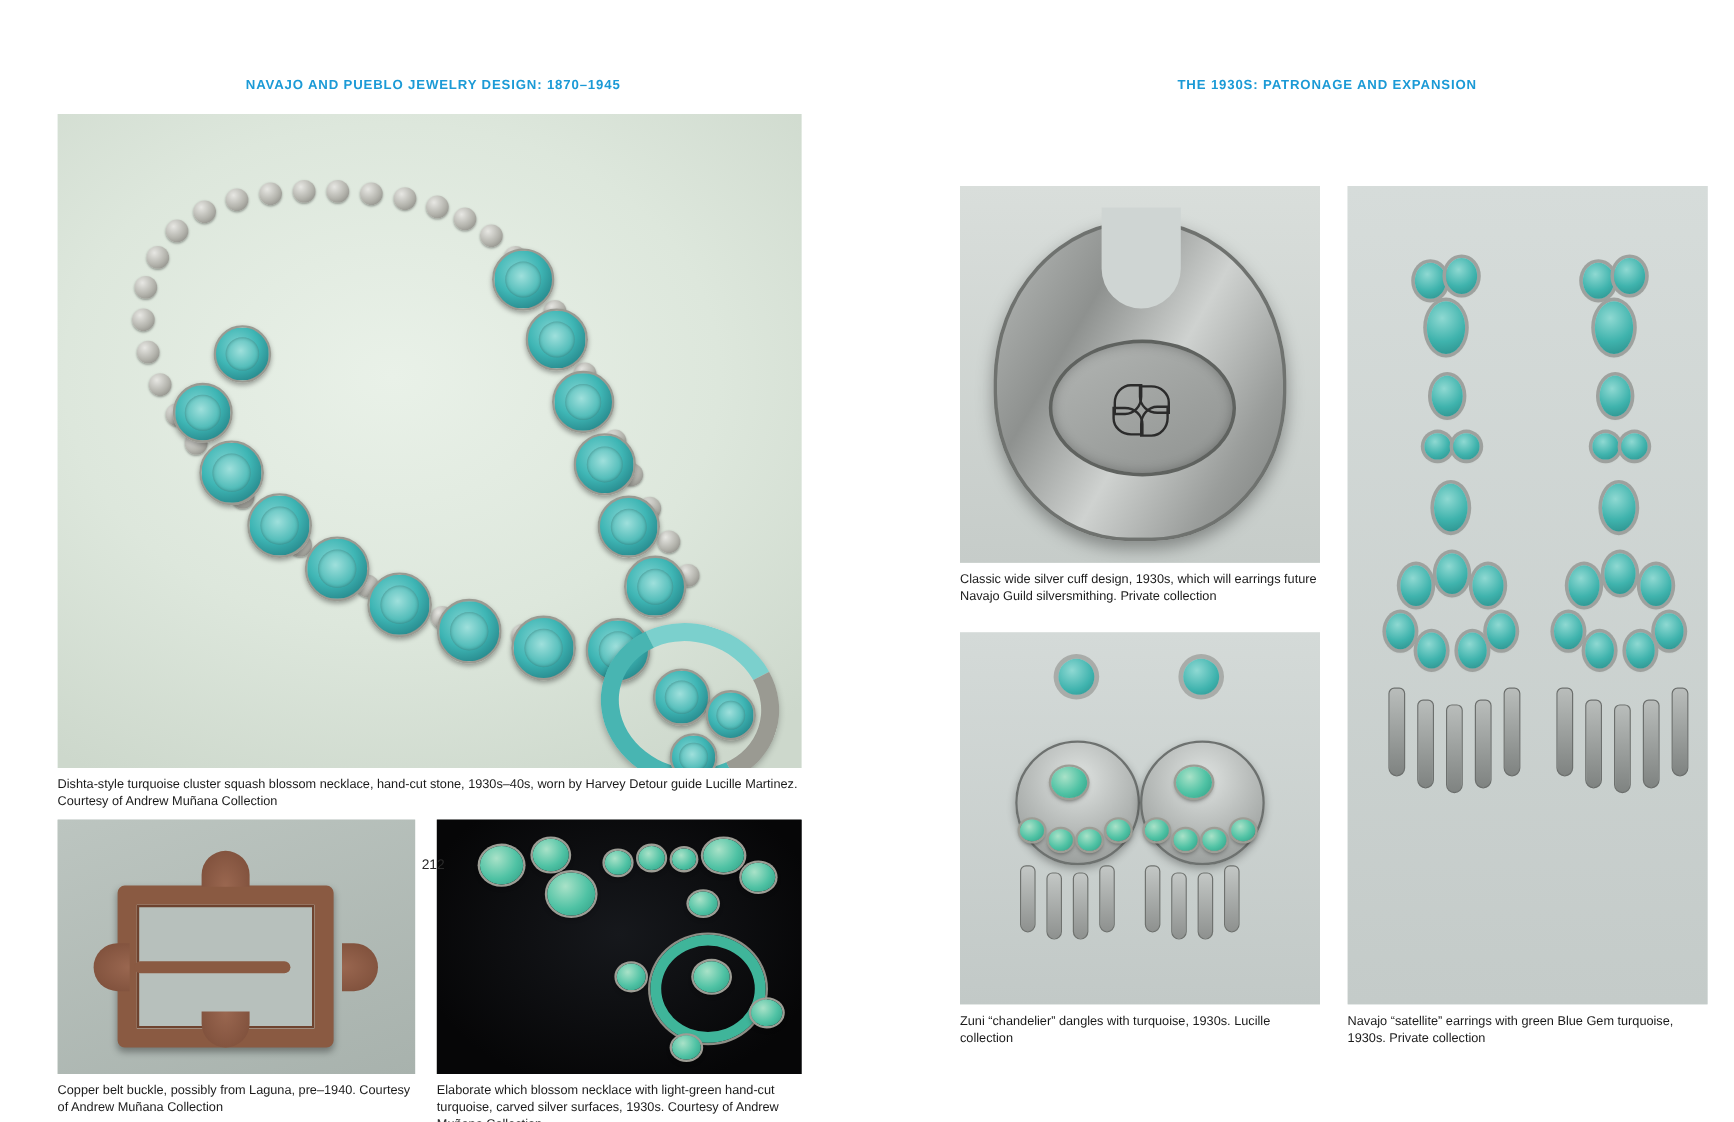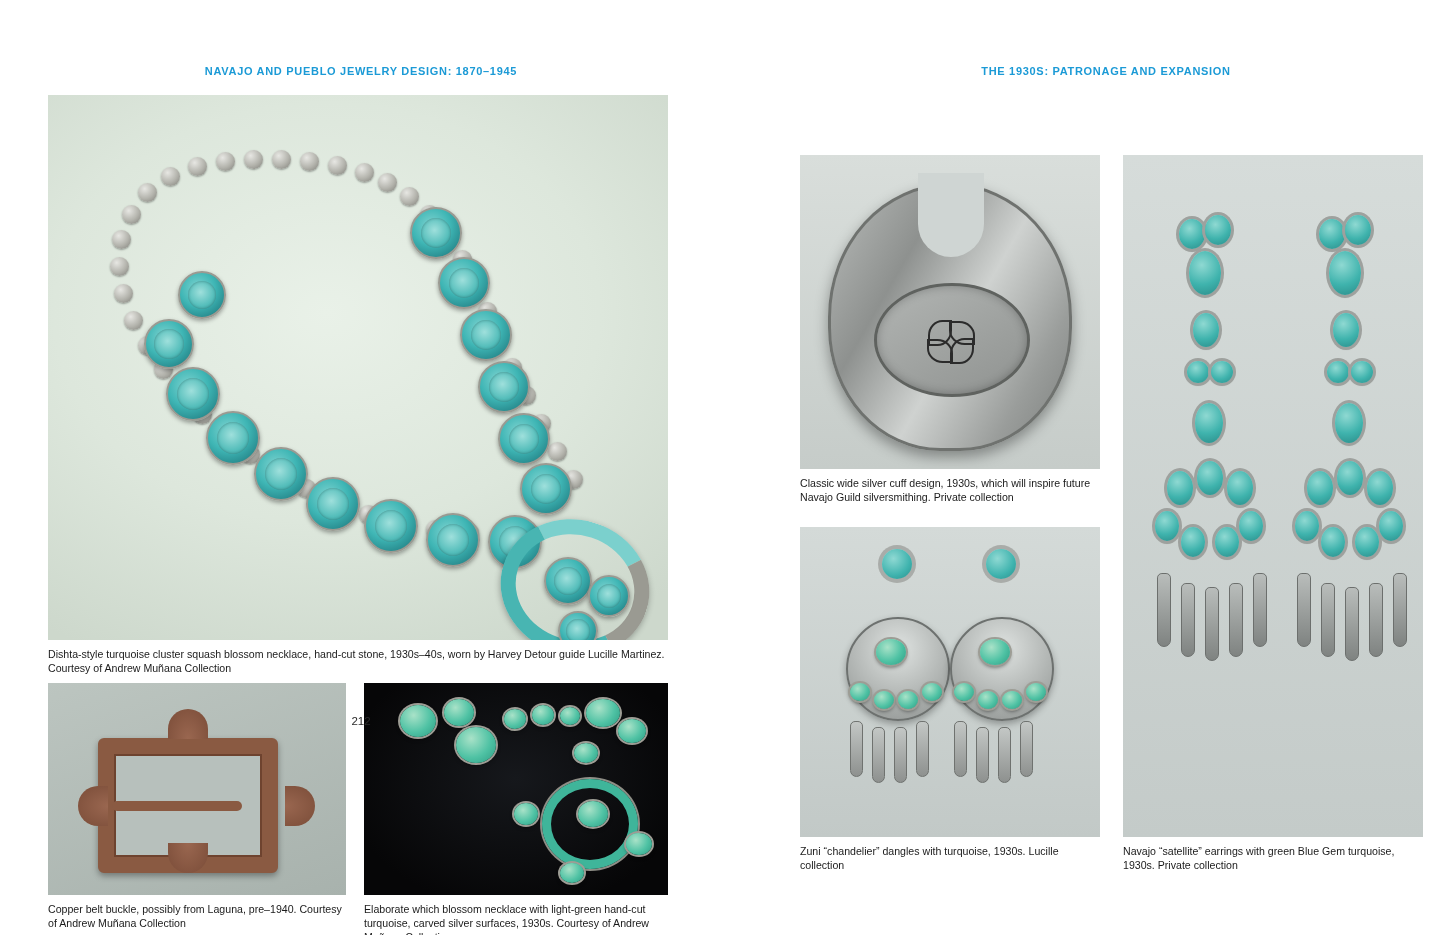--- a/index.html
+++ b/index.html
@@ -348,21 +348,21 @@
         <div class="cuff-body"></div>
         <div class="cuff-gap"></div>
         <div class="cuff-oval"></div>
         <div class="cuff-flower">
           <div class="petal" style="left:0px; top:0px; transform: rotate(0deg);"></div>
           <div class="petal" style="left:22px; top:0px; transform: rotate(90deg);"></div>
           <div class="petal" style="left:22px; top:18px; transform: rotate(180deg);"></div>
           <div class="petal" style="left:0px; top:18px; transform: rotate(270deg);"></div>
         </div>
       </div>
-      <div class="caption" style="margin-top:7px; width:300px;">Classic wide silver cuff design, 1930s, which will inspire future Navajo Guild silversmithing. Private collection</div>
+      <div class="caption" style="margin-top:7px; width:300px;">Classic wide silver cuff design, 1930s, which will earrings future Navajo Guild silversmithing. Private collection</div>
     </div>
 
     <div class="figure" style="left:55px; top:480px; width:300px;">
       <div class="photo ph-chand" style="width:300px; height:310px;">
         <div class="bg"></div>
 
         <div class="ear-top" style="left:82px; top:22px;"></div>
         <div class="cres" style="left:46px; top:90px;"></div>
         <div class="stone" style="left:76px; top:112px; width:30px; height:26px;"></div>
         <div class="stone" style="left:50px; top:156px; width:20px; height:18px;"></div>

